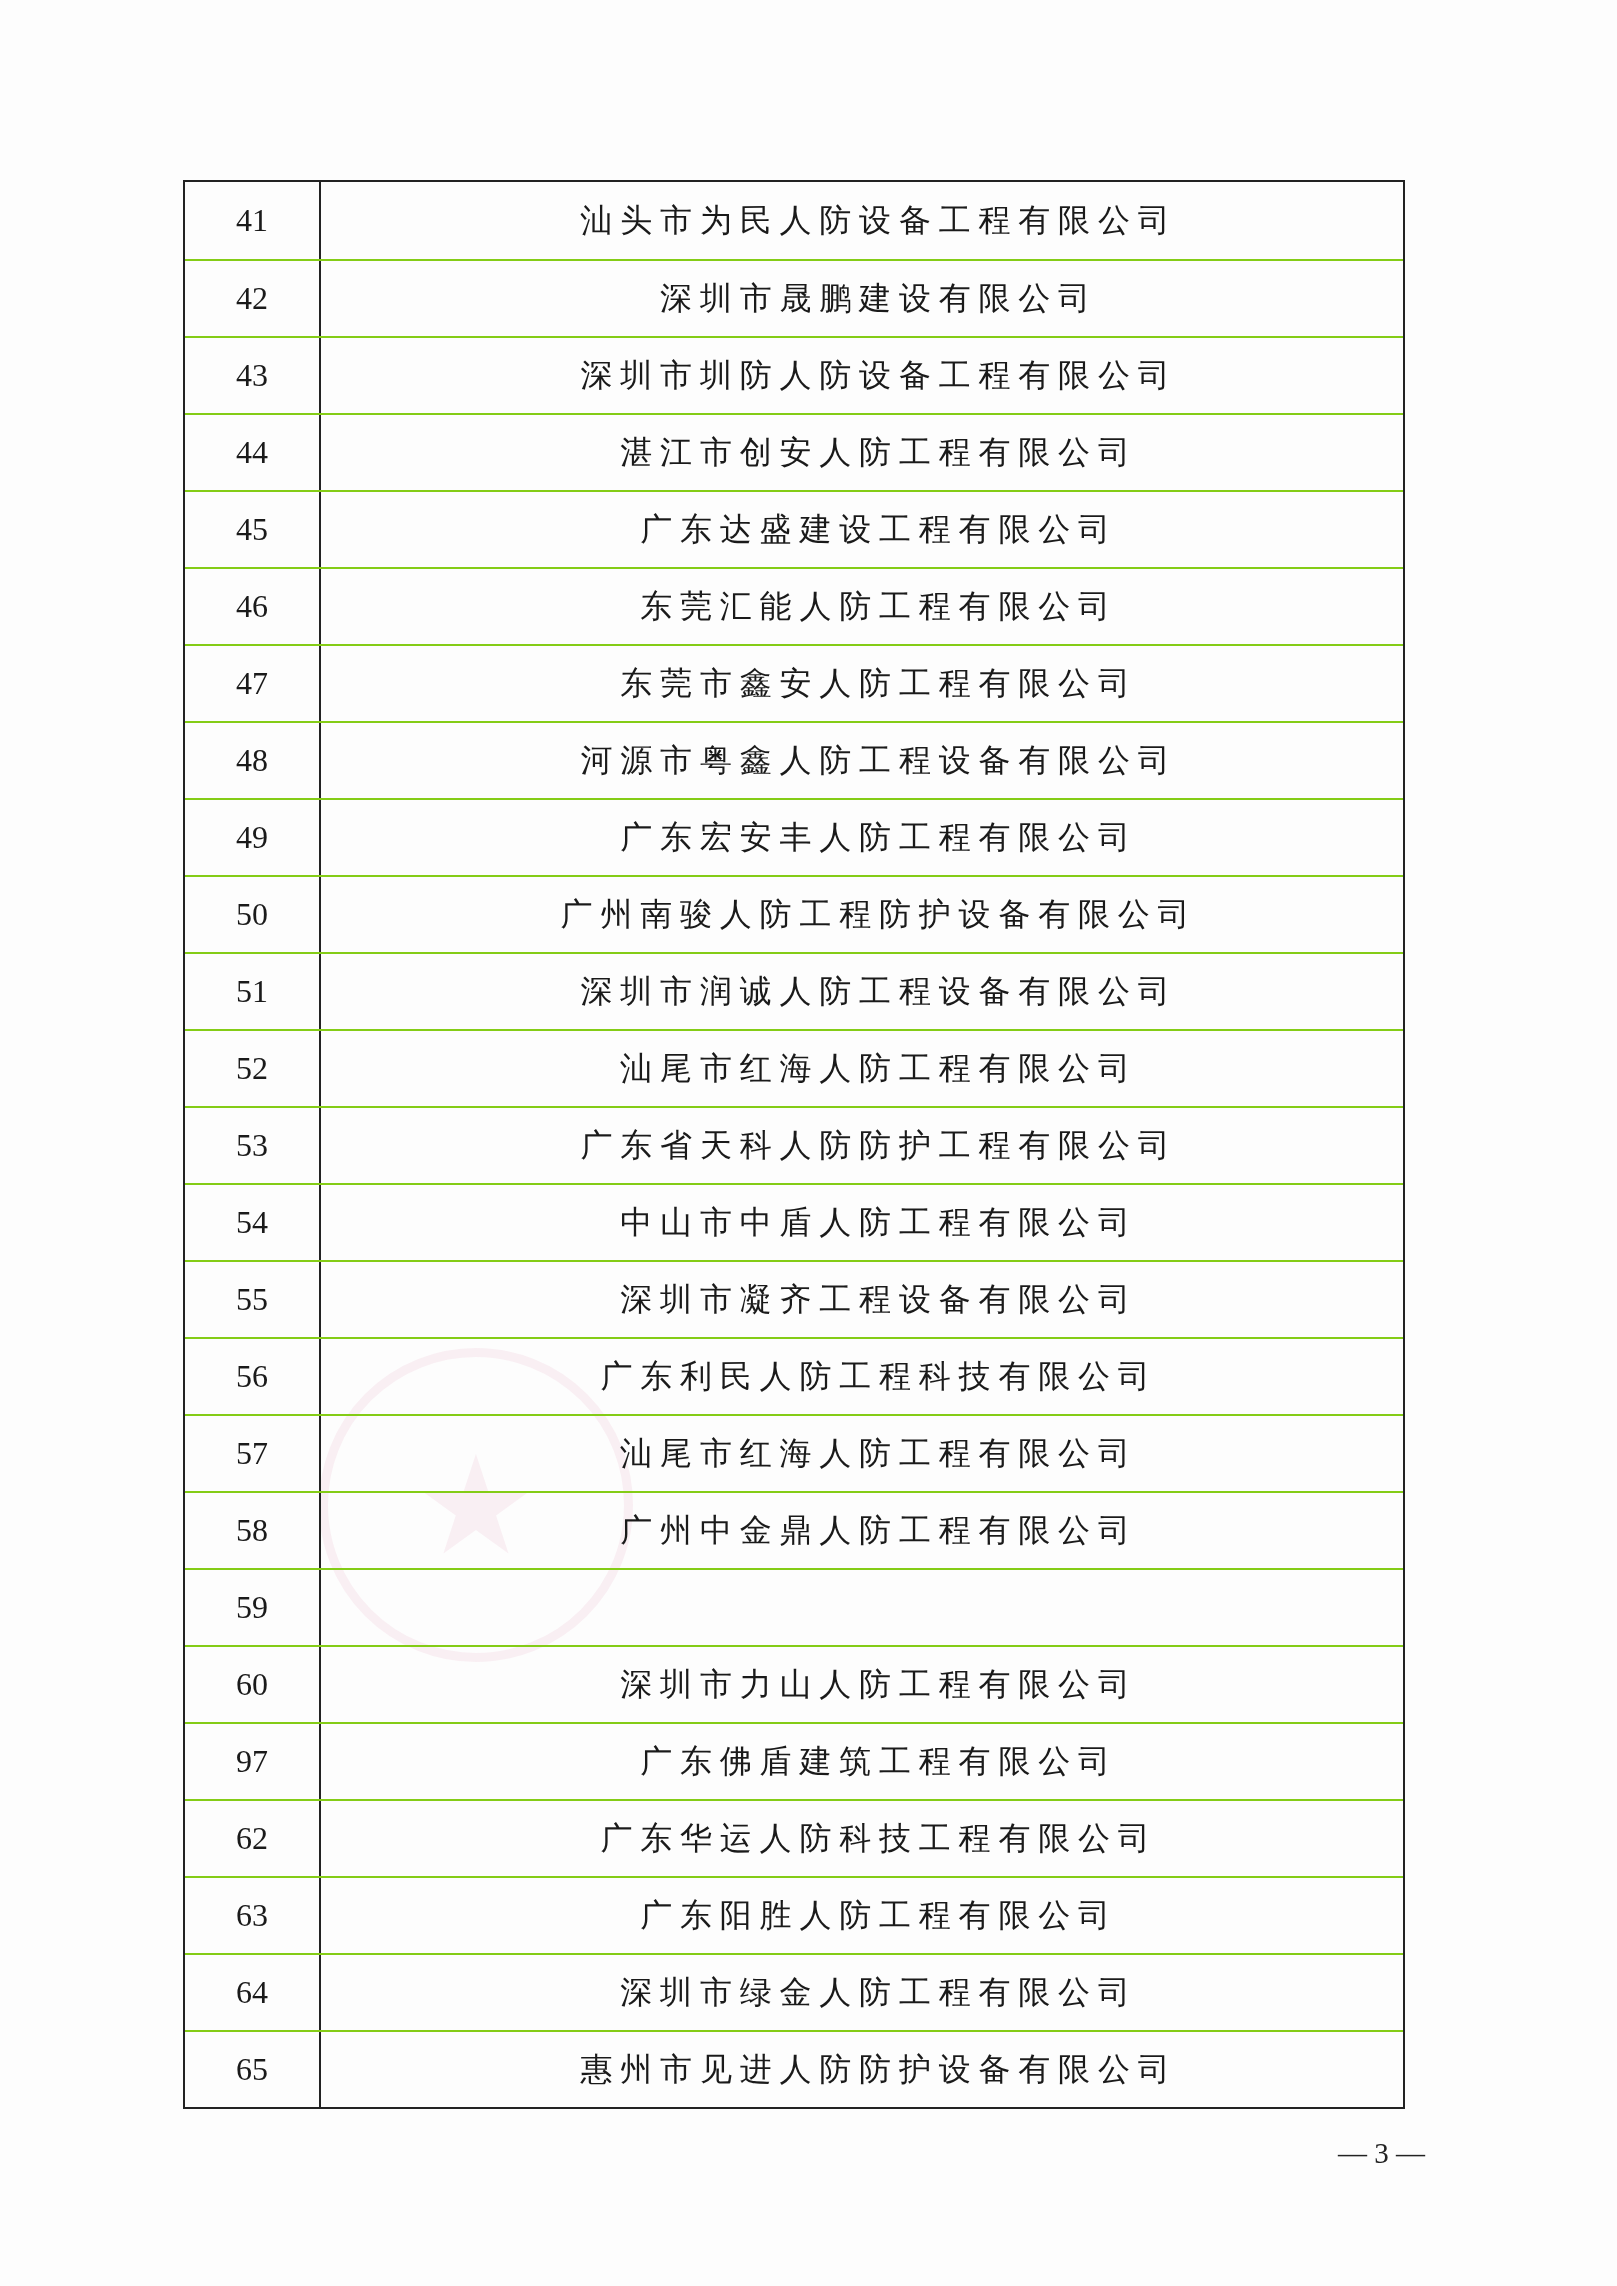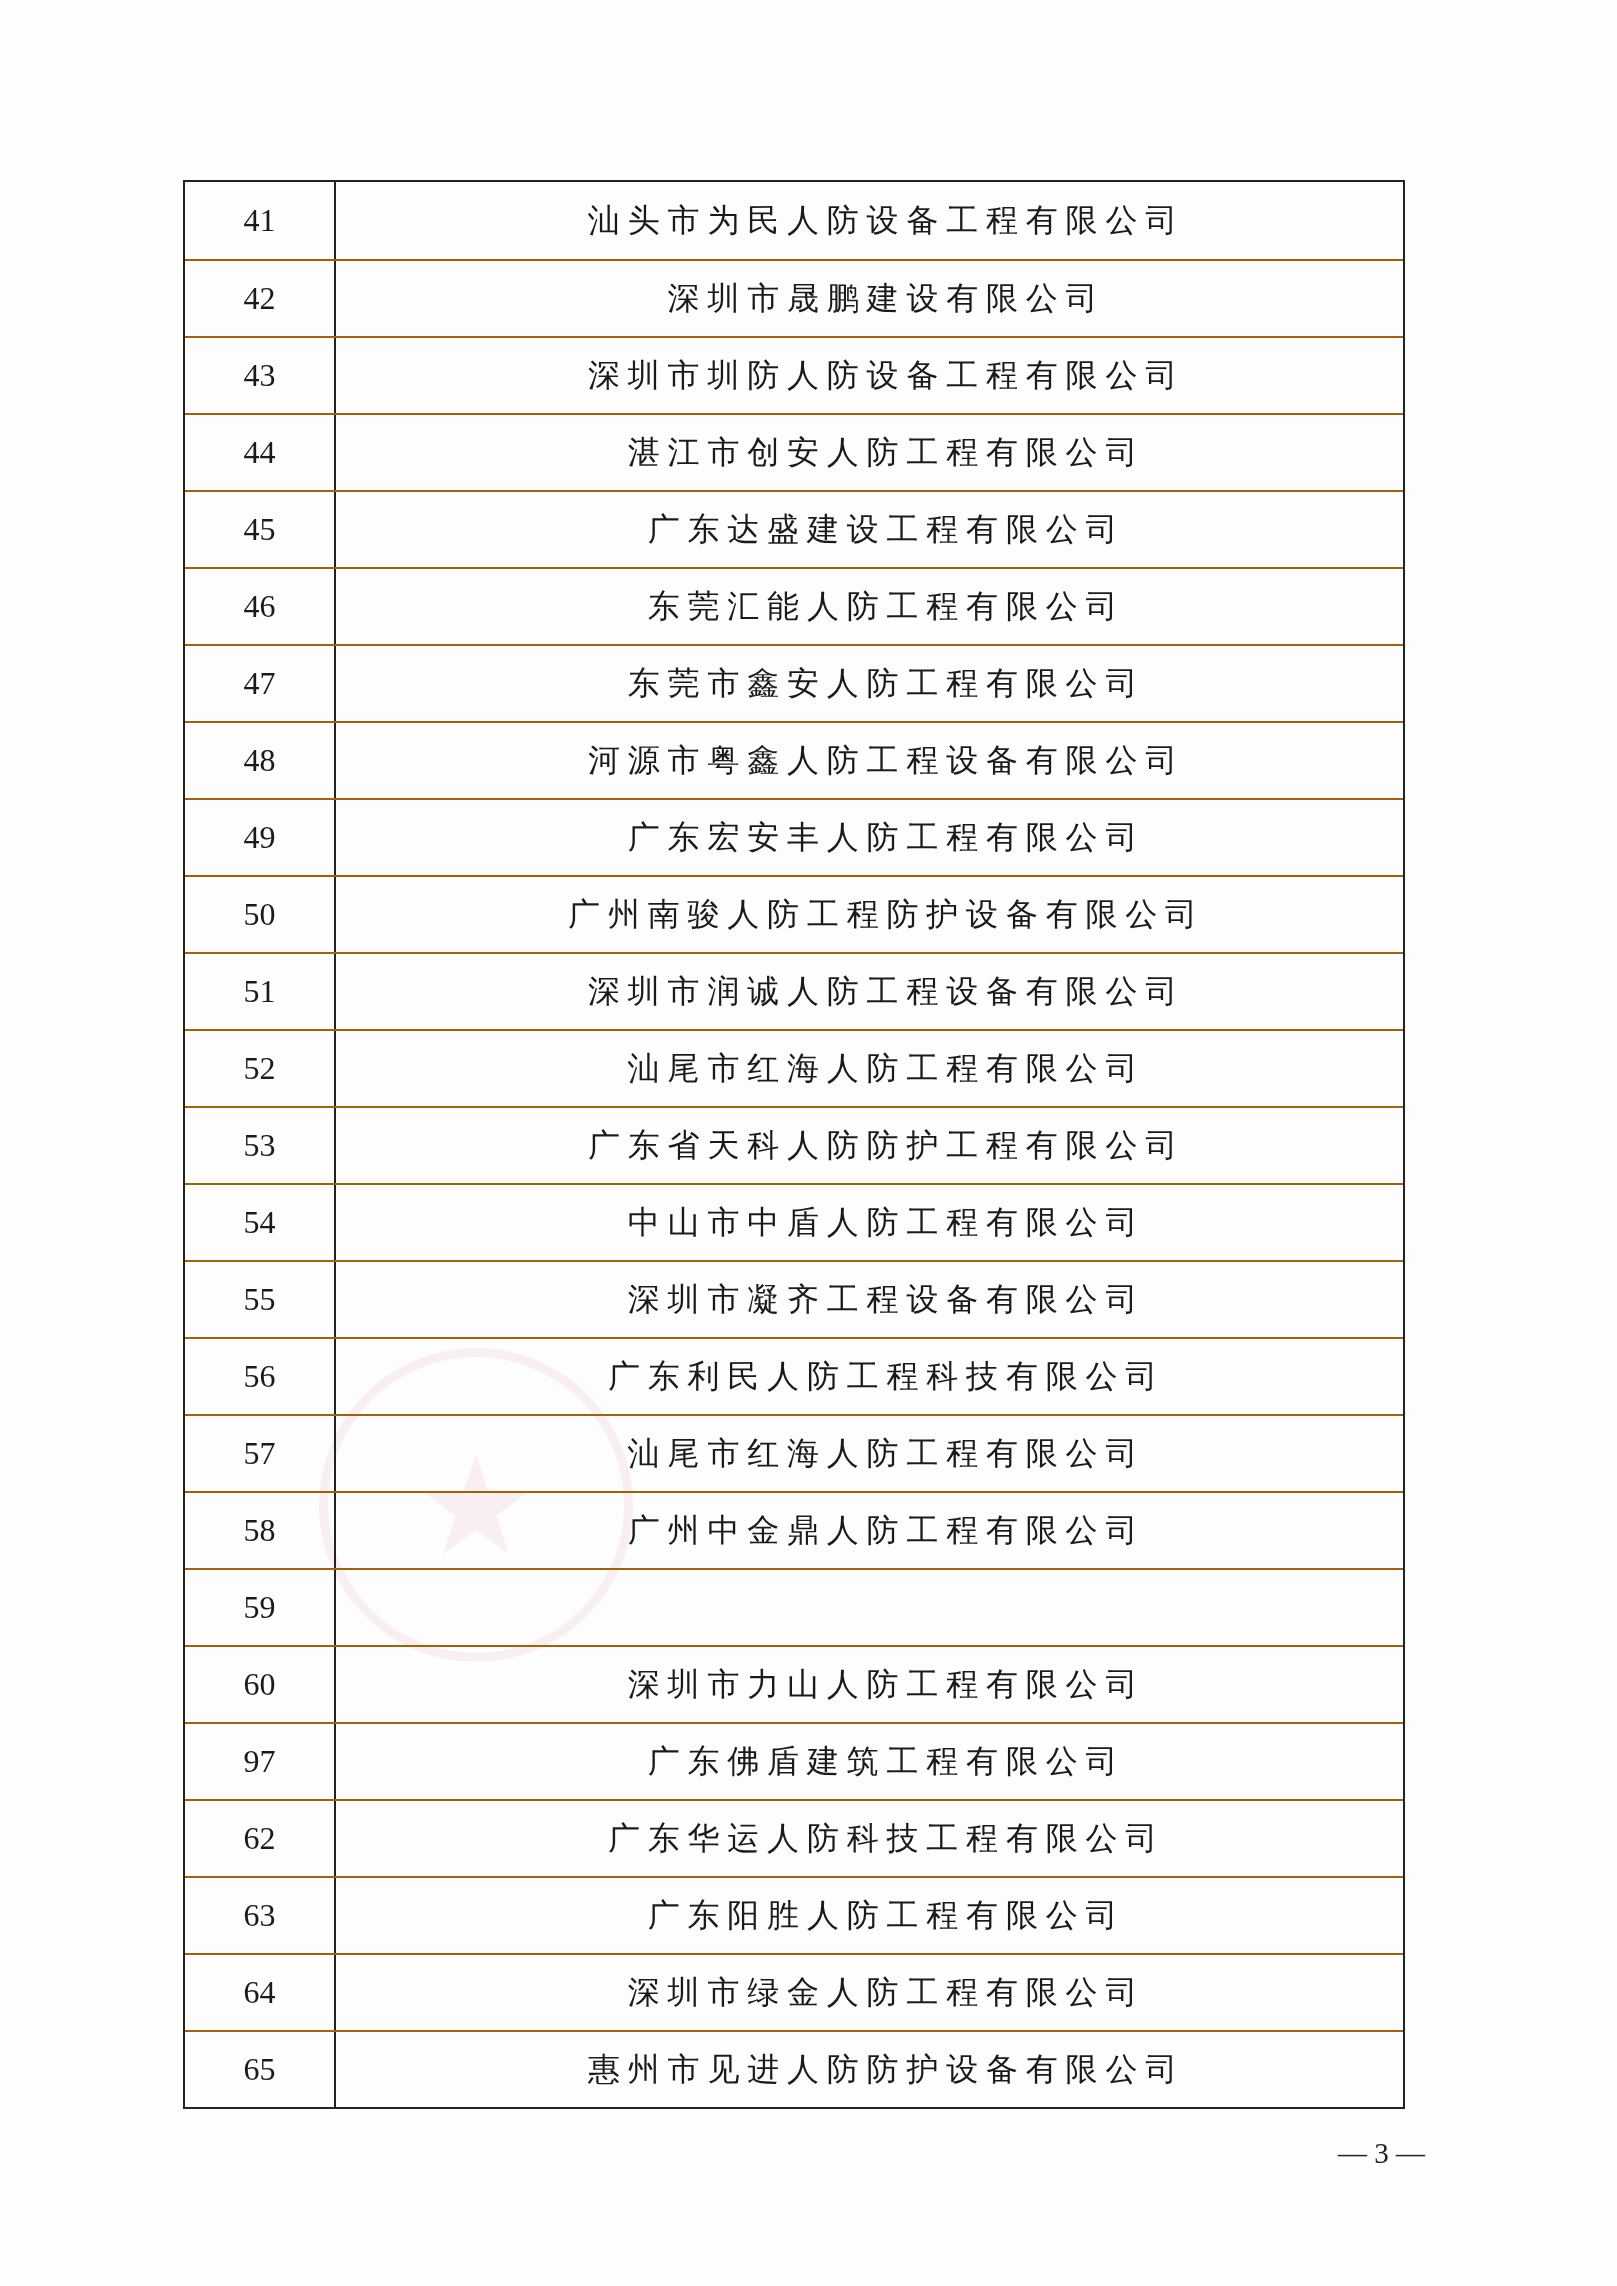--- a/index.html
+++ b/index.html
@@ -4,24 +4,24 @@
 <style>
   html, body { margin:0; padding:0; }
   body {
     width:1617px; height:2287px; background:#fdfdfd; position:relative; overflow:hidden;
     font-family: "DejaVu Serif", "Liberation Serif", serif; color:#1a1a1a;
   }
   .table {
     position:absolute; left:183px; top:180px; width:1222px;
     border:2px solid #222; box-sizing:border-box;
   }
-  .row { display:flex; height:77px; border-top:2px solid #a16207; box-sizing:border-box; }
+  .row { display:flex; height:77px; border-top:2px solid #84cc16; box-sizing:border-box; }
   .row:first-child { border-top:none; }
   .num {
-    width:151px; border-right:2px solid #222; box-sizing:border-box;
+    width:136px; border-right:2px solid #222; box-sizing:border-box;
     display:flex; align-items:center; justify-content:center;
     font-family:"Liberation Serif", serif; font-size:32px;
   }
   .name {
     flex:1; display:flex; align-items:center; justify-content:center;
     font-size:32px; letter-spacing:7.8px;
     font-family:"DejaVu Sans", sans-serif; font-weight:normal;padding-left:34px;
   }
   .seal {
     position:absolute; left:319px; top:1348px; width:314px; height:314px;

